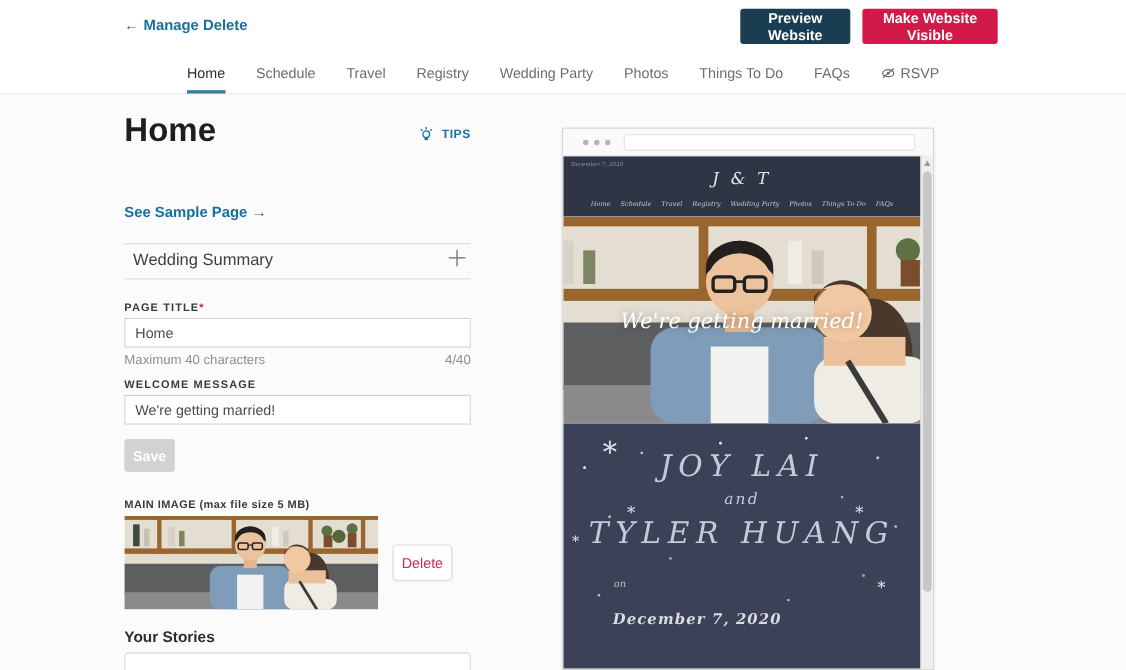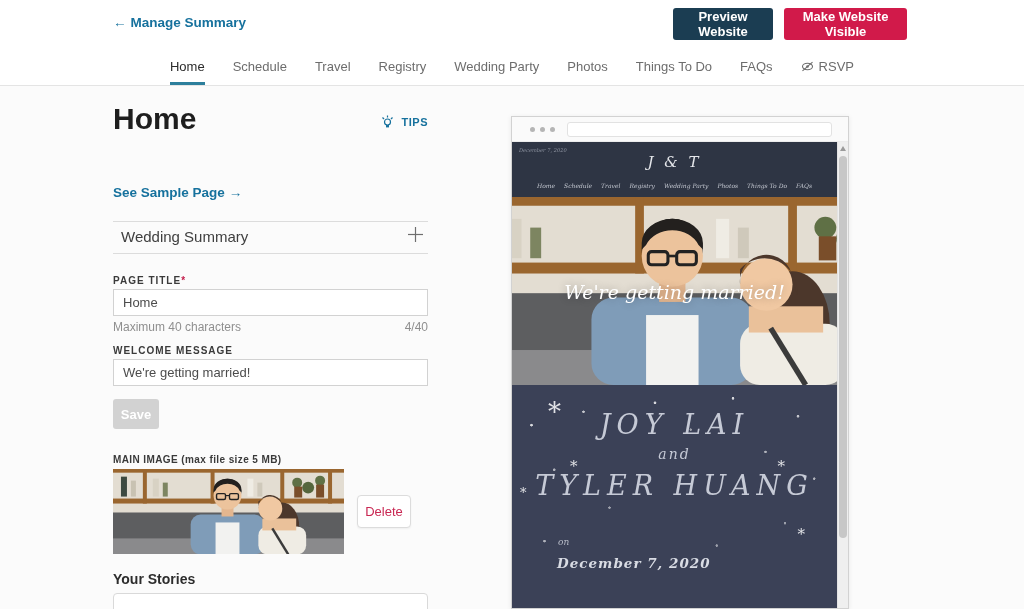--- a/index.html
+++ b/index.html
@@ -91,21 +91,21 @@
   .star { position:absolute; font-family:"DejaVu Serif",serif; color:rgba(255,255,255,.85); }
   .s1 { left:36px; top:12px; font-size:26px; }
   .s2 { left:58px; top:72px; font-size:15px; }
   .s3 { right:52px; top:72px; font-size:15px; }
   .s4 { left:8px;  top:100px; font-size:13px; }
   .s5 { right:32px; top:140px; font-size:15px; }
   .name-line { text-align:center; font-family:"DejaVu Serif",serif; font-style:italic; letter-spacing:6px; font-size:27px; color:#c6cad6; }
   .n1 { margin-top:24px; }
   .joiner { text-align:center; font-family:"DejaVu Serif",serif; font-style:italic; font-size:14px; margin-top:6px; letter-spacing:2px; }
   .n2 { margin-top:8px; }
-  .script-on { position:absolute; left:46px; top:152px; font-family:"DejaVu Serif",serif; font-style:italic; font-size:9px; color:#b9bdc9; }
+  .script-on { position:absolute; left:46px; top:142px; font-family:"DejaVu Serif",serif; font-style:italic; font-size:9px; color:#b9bdc9; }
   .site-date-big { position:absolute; left:45px; top:170px; font-family:"DejaVu Serif",serif; font-style:italic; font-weight:bold; font-size:13.5px; letter-spacing:1px; color:#d9dce4; }
 
   svg.icon { display:block; }
 </style>
 </head>
 <body>
 
 <svg width="0" height="0" style="position:absolute">
   <defs>
     <g id="couplePhoto">
@@ -144,21 +144,21 @@
       <circle cx="158" cy="40" r="12" fill="#f0c8a2"></circle>
       <path d="M146 40 a12 12 0 0 1 24 -3 l2 8 a15 15 0 0 0 -26 -12 Z" fill="#4c372b"></path>
       <line x1="160" y1="60" x2="176" y2="86" stroke="#3b3b3b" stroke-width="2.5"></line>
     </g>
   </defs>
 </svg>
 
 <div class="topbar">
   <a class="back-link">
     <span>←</span>
-    <span>Manage Summary</span>
+    <span>Manage Delete</span>
   </a>
   <button class="btn btn-visible">Make Website Visible</button>
   <button class="btn btn-preview">Preview Website</button>
 </div>
 
 <div class="navbar">
   <div class="tab active">
       <span>Home</span>
     </div>
   <div class="tab">

